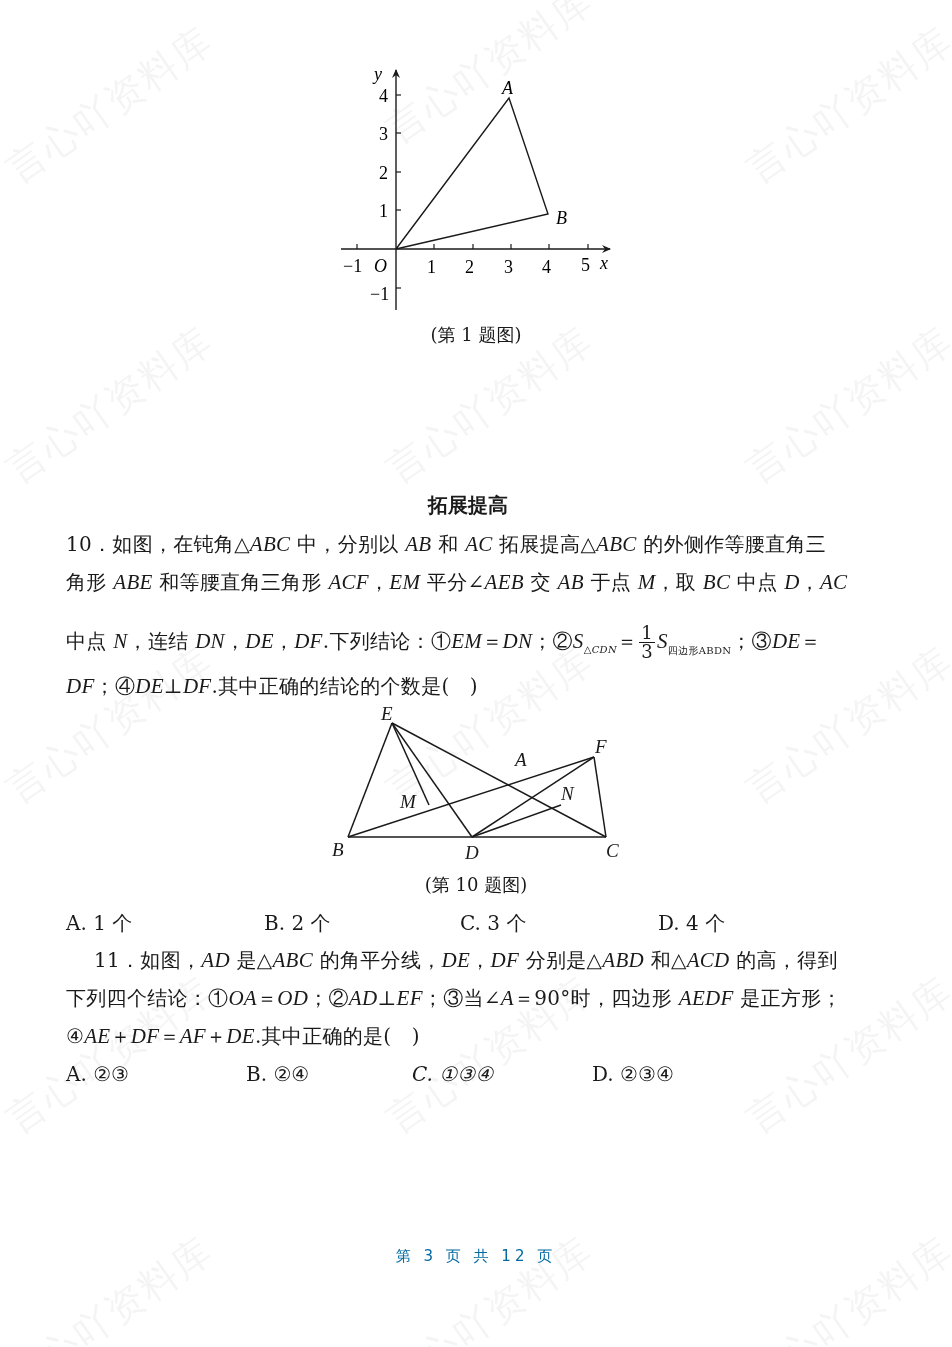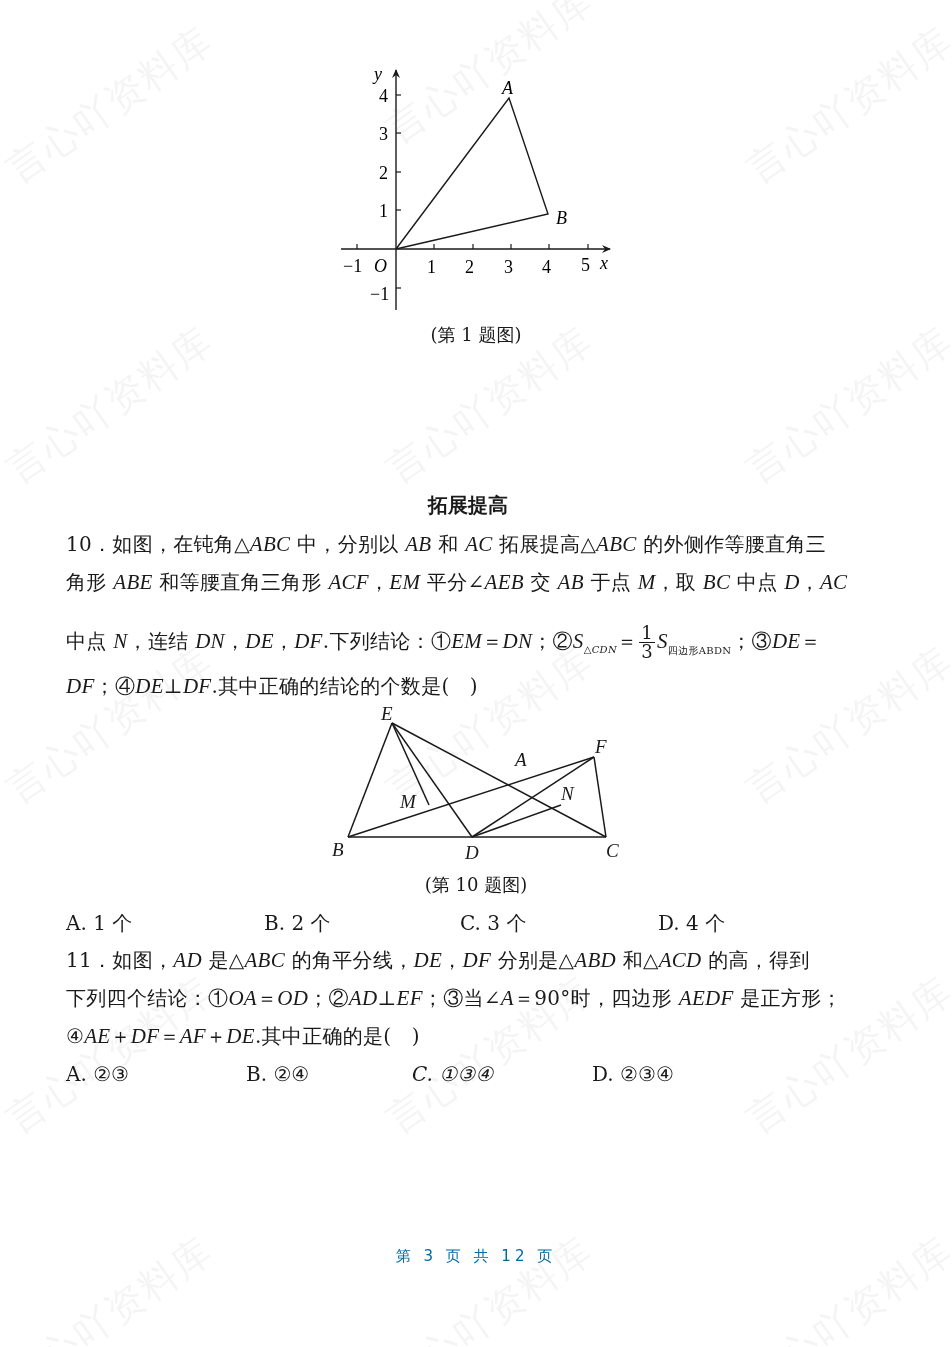--- a/index.html
+++ b/index.html
@@ -134,21 +134,21 @@
     <text x="606" y="857">C</text>
   </g>
 </svg>
 <div class="caption" style="left:376px;top:873px;">(第 10 题图)</div>
 
 <div class="opt" style="left:66px;top:910px;"><span>A.</span> <span>1 个</span></div>
 <div class="opt" style="left:264px;top:910px;"><span>B.</span> <span>2 个</span></div>
 <div class="opt" style="left:460px;top:910px;"><span>C.</span> <span>3 个</span></div>
 <div class="opt" style="left:658px;top:910px;"><span>D.</span> <span>4 个</span></div>
 
-<div class="line" style="top:948px;">
+<div class="line" style="top:948px;margin-left:28px;">
   <span>11．如图，</span><i>AD</i><span> 是△</span><i>ABC</i><span> 的角平分线，</span><i>DE</i><span>，</span><i>DF</i><span> 分别是△</span><i>ABD</i><span> 和△</span><i>ACD</i><span> 的高，得到</span>
 </div>
 <div class="line" style="top:986px;">
   <span>下列四个结论：①</span><i>OA</i><span>＝</span><i>OD</i><span>；②</span><i>AD</i><span>⊥</span><i>EF</i><span>；③当∠</span><i>A</i><span>＝90°时，四边形 </span><i>AEDF</i><span> 是正方形；</span>
 </div>
 <div class="line" style="top:1024px;">
   <span>④</span><i>AE</i><span>＋</span><i>DF</i><span>＝</span><i>AF</i><span>＋</span><i>DE</i><span>.其中正确的是(　)</span>
 </div>
 
 <div class="opt" style="left:66px;top:1062px;"><span>A.</span> <span>②③</span></div>

